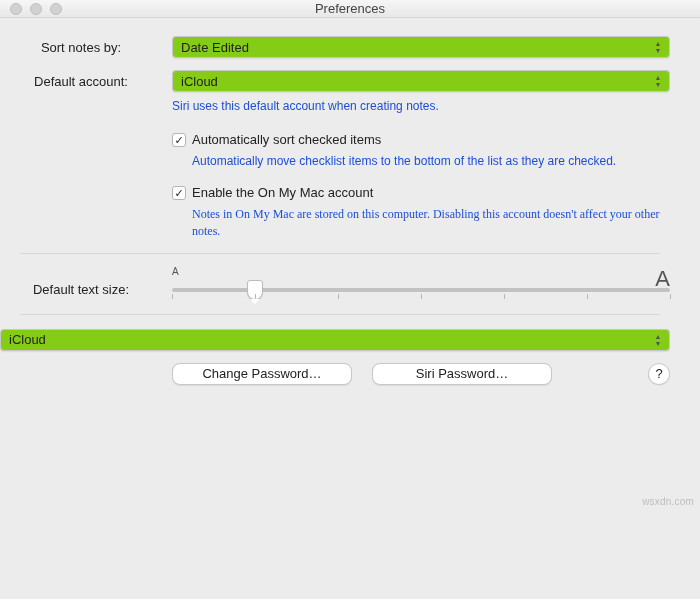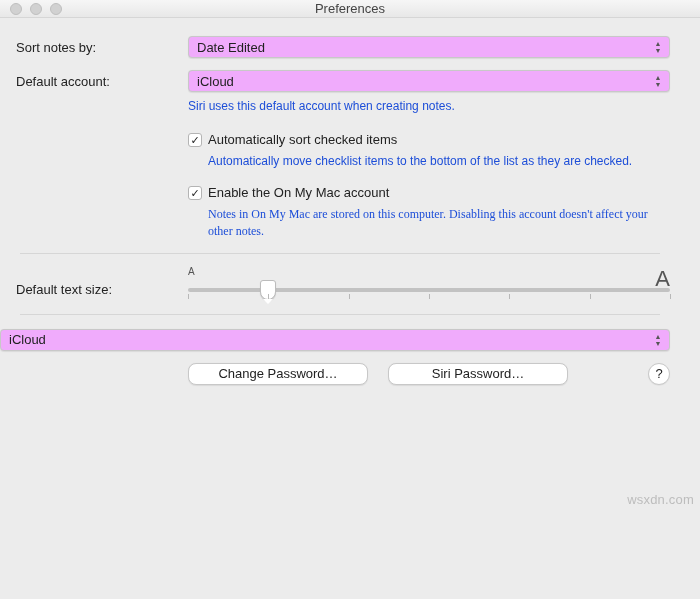--- a/index.html
+++ b/index.html
@@ -37,36 +37,35 @@
     .content {
       padding: 18px 20px 18px 0;
     }
     .row {
       display: flex;
       align-items: flex-start;
       margin-bottom: 12px;
     }
     .label-col {
       width: 172px;
-      text-align: left;
+      text-align: center;
       padding-right: 10px;
       padding-top: 4px;
       color: #222;
       font-size: 13px;
       flex-shrink: 0;
-      margin-left: 16px;
     }
     .control-col {
       flex: 1;
       padding-right: 10px;
     }
     .select {
       width: 100%;
       height: 22px;
-      background: #f0abfc;
+      background: #84cc16;
       border: 1px solid #c8c8c8;
       border-radius: 4px;
       font-size: 13px;
       padding: 0 22px 0 8px;
       position: relative;
       display: flex;
       align-items: center;
       box-shadow: 0 0.5px 1px rgba(0,0,0,0.08);
     }
     .select .stepper {
@@ -171,21 +170,21 @@
       color: #222;
       box-shadow: 0 0.5px 1px rgba(0,0,0,0.08);
     }
     .help-btn {
       width: 22px; padding: 0; border-radius: 50%;
     }
     .buttons-row { display:flex; gap:20px; align-items:center;}
     .spacer { flex:1; }
     .watermark{
       position:absolute; right:6px; bottom:92px;
-      font-size:13px; color:#bdbdbd; letter-spacing:0.2px;
+      font-size:10px; color:#bdbdbd; letter-spacing:0.2px;
     }
   </style>
 </head>
 <body>
 
 <div class="titlebar">
   <div class="traffic-lights">
     <div class="tl"></div>
     <div class="tl"></div>
     <div class="tl"></div>

